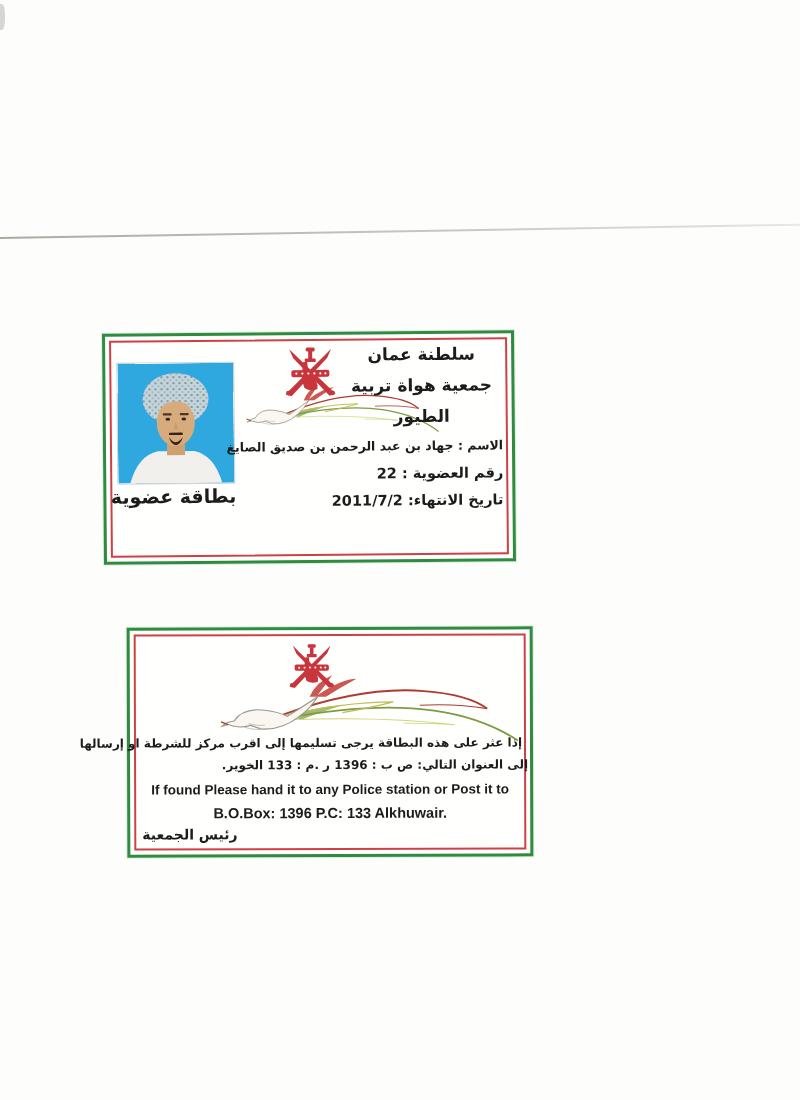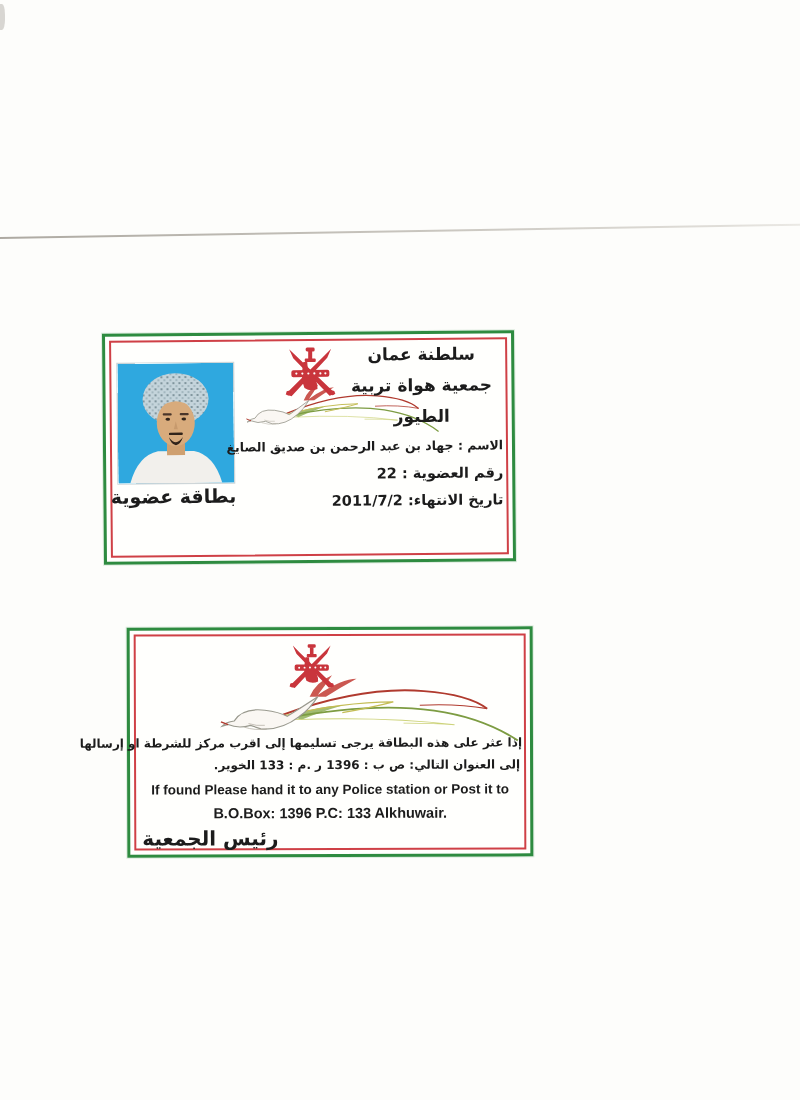--- a/index.html
+++ b/index.html
@@ -45,26 +45,26 @@
   .field{z-index:3;}
   #front-name{right:9px;top:104px;font-size:12.5px;}
   #front-memb{right:9px;top:131px;font-size:14.5px;}
   #front-exp{right:9px;top:158px;font-size:14.5px;}
   #card-type{left:12px;top:149px;width:118px;text-align:center;font-size:19px;}
 
   
   #back-card .emblem{position:absolute;left:155px;top:12px;width:54px;height:52px;z-index:2;}
   #back-card .bird{position:absolute;left:90px;top:40px;width:306px;height:80px;z-index:1;}
   #back-ar1{left:6px;right:8px;top:106px;text-align:center;font-size:12px;z-index:3;}
-  #back-ar2{right:10px;top:128px;font-size:12px;z-index:3;}
+  #back-ar2{right:2px;top:128px;font-size:12px;z-index:3;}
   #back-en1{left:0;right:0;top:152px;text-align:center;z-index:3;}
   #back-en2{left:0;right:0;top:175px;text-align:center;z-index:3;}
   .en{font-family:"Liberation Sans", sans-serif;font-weight:bold;color:#1c1c1c;font-size:13.5px;}
   #back-en2{font-size:14.5px;}
-  #back-sign{left:12px;top:196px;font-size:20px;z-index:3;}
+  #back-sign{left:12px;top:196px;font-size:14px;z-index:3;}
 
   svg{display:block;}
   .defs-holder{position:absolute;width:0;height:0;overflow:hidden;}
 </style>
 </head>
 <body>
 
 <svg class="defs-holder" aria-hidden="true">
   <defs>
     <pattern id="tpat" width="6" height="6" patternUnits="userSpaceOnUse">

